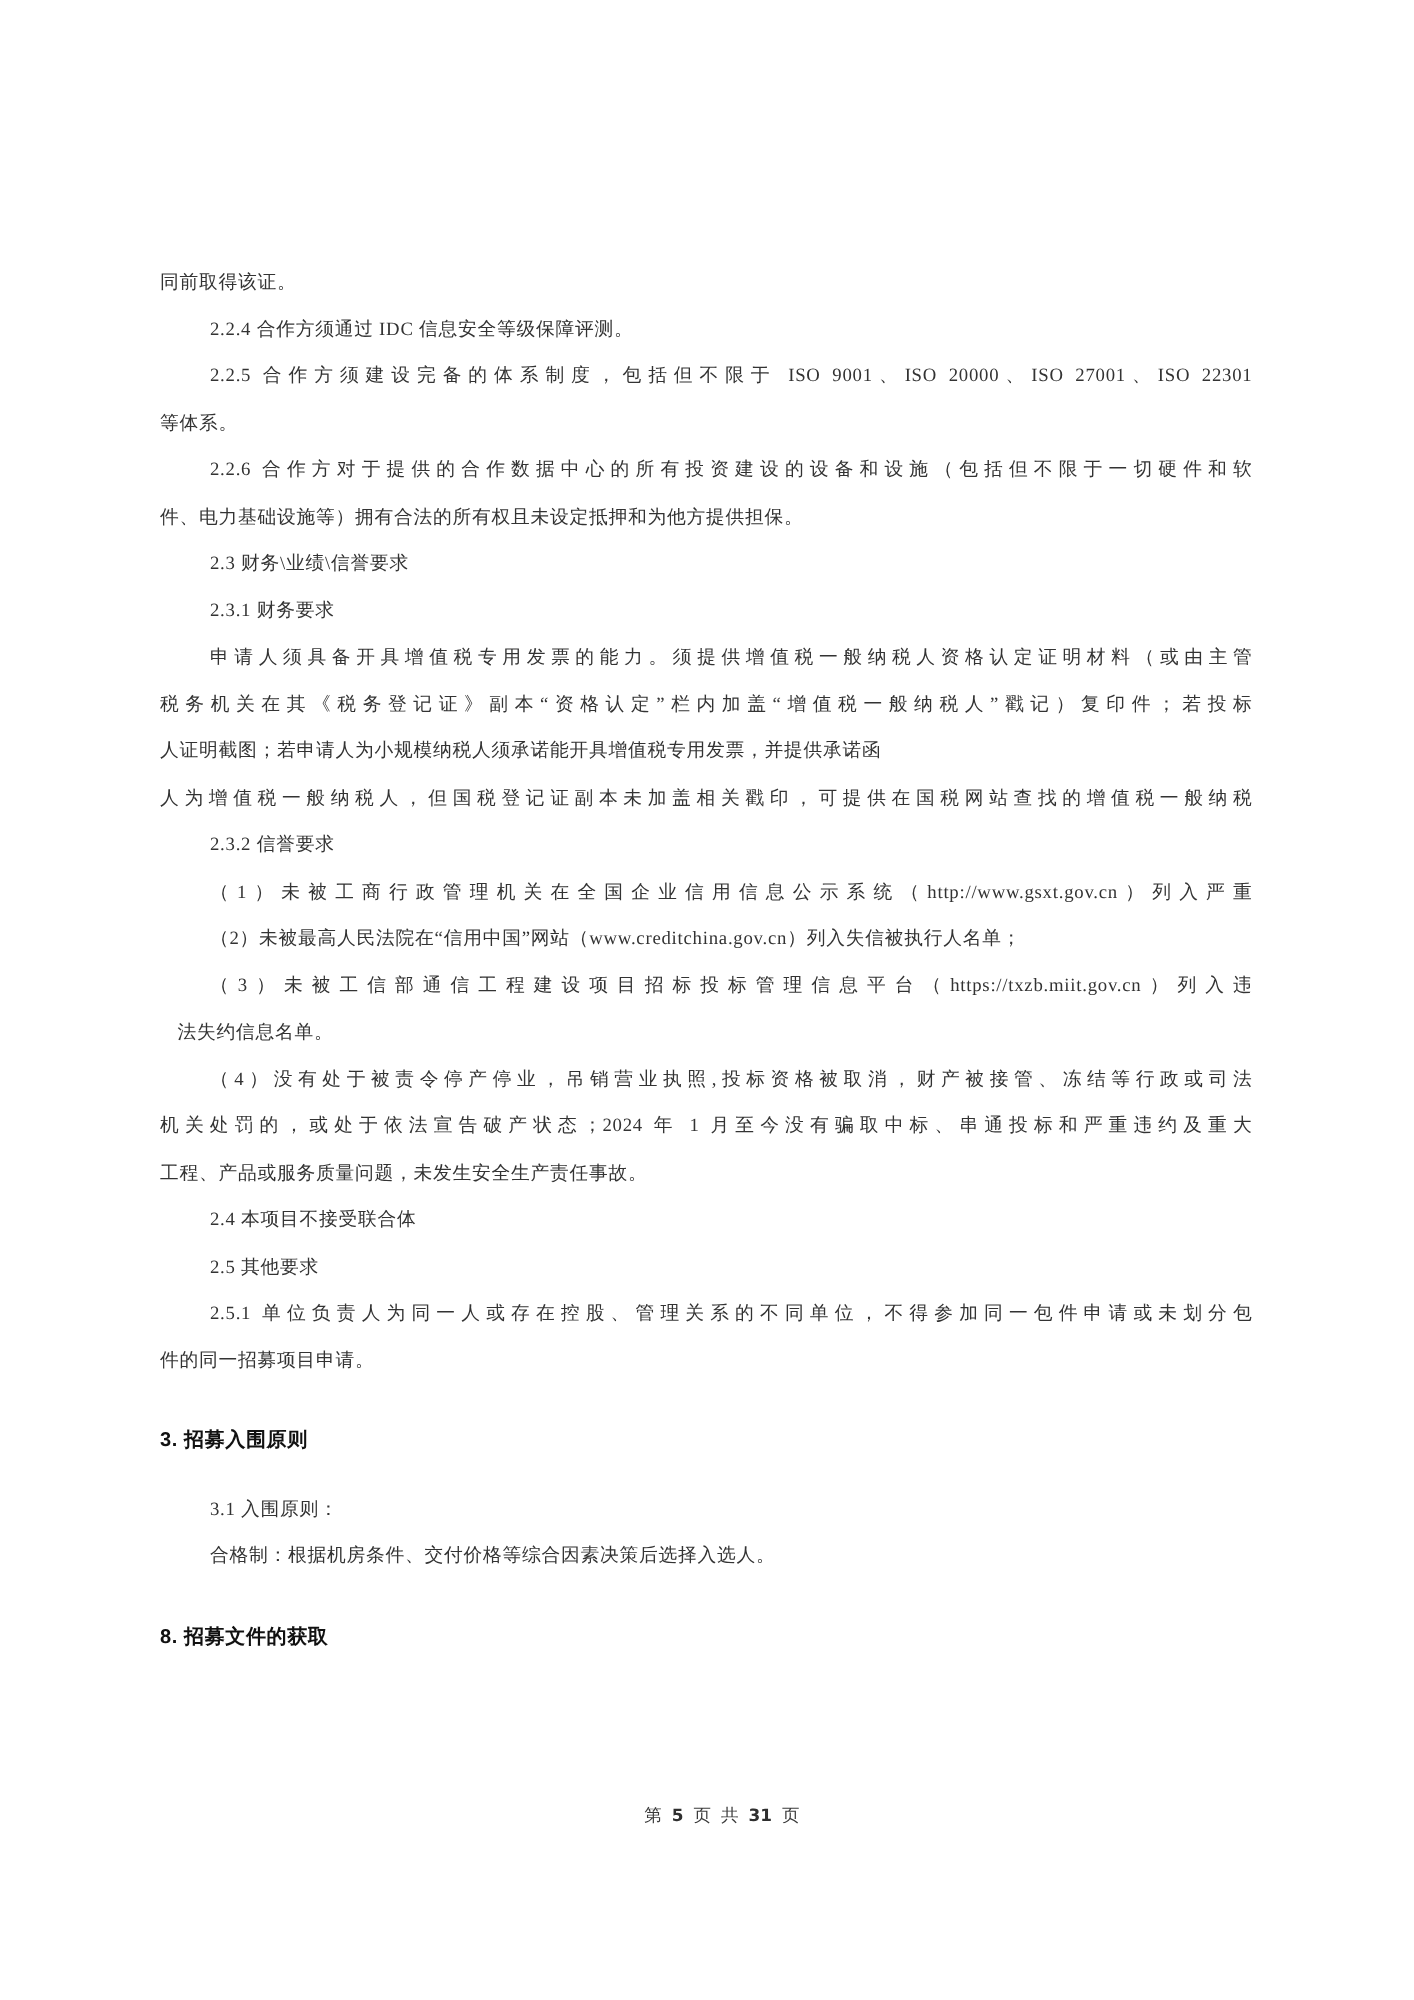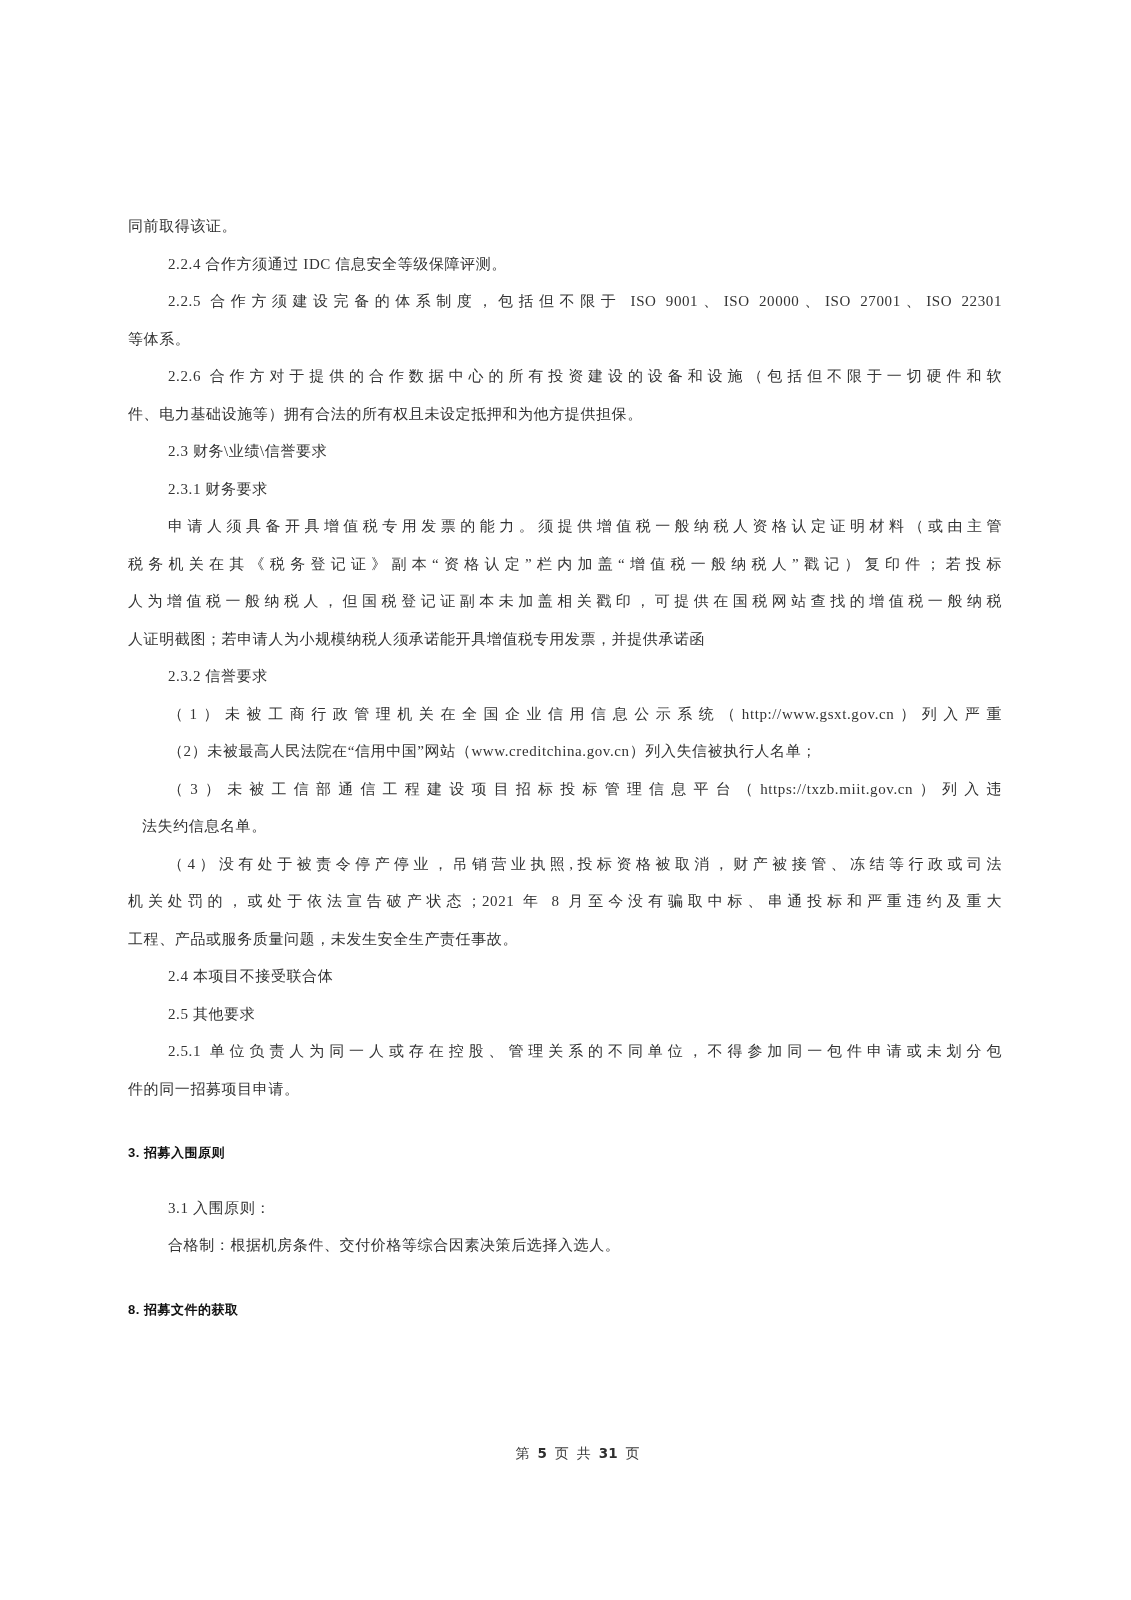--- a/index.html
+++ b/index.html
@@ -34,21 +34,21 @@
     text-align: justify;
     text-align-last: justify;
     overflow: hidden;
     height: 37.5px;
   }
   .line.ind { text-indent: 40px; }
   .line.half { text-indent: 14px; }
   .line.h {
     font-family: "Liberation Sans", "DejaVu Sans", sans-serif;
     font-weight: 700;
-    font-size: 13px;
+    font-size: 16px;
     color: #111111;
     margin-top: 26px;
     letter-spacing: 0.5px;
     white-space: nowrap;
   }
   .line.h + .line { margin-top: 18px; }
   .footer {
     position: absolute;
     top: 1442px;
     left: 12px;
@@ -74,29 +74,29 @@
       <div class="line">同前取得该证。</div>
       <div class="line ind">2.2.4 合作方须通过 IDC 信息安全等级保障评测。</div>
       <div class="line ind j">2.2.5 合作方须建设完备的体系制度，包括但不限于 ISO 9001、ISO 20000、ISO 27001、ISO 22301</div>
       <div class="line">等体系。</div>
       <div class="line ind j">2.2.6 合作方对于提供的合作数据中心的所有投资建设的设备和设施（包括但不限于一切硬件和软</div>
       <div class="line">件、电力基础设施等）拥有合法的所有权且未设定抵押和为他方提供担保。</div>
       <div class="line ind">2.3 财务\业绩\信誉要求</div>
       <div class="line ind">2.3.1 财务要求</div>
       <div class="line ind j">申请人须具备开具增值税专用发票的能力。须提供增值税一般纳税人资格认定证明材料（或由主管</div>
       <div class="line j">税务机关在其《税务登记证》副本“资格认定”栏内加盖“增值税一般纳税人”戳记）复印件；若投标</div>
+      <div class="line">人证明截图；若申请人为小规模纳税人须承诺能开具增值税专用发票，并提供承诺函</div>
       <div class="line j">人为增值税一般纳税人，但国税登记证副本未加盖相关戳印，可提供在国税网站查找的增值税一般纳税</div>
-      <div class="line">人证明截图；若申请人为小规模纳税人须承诺能开具增值税专用发票，并提供承诺函</div>
       <div class="line ind">2.3.2 信誉要求</div>
       <div class="line ind j">（1）未被工商行政管理机关在全国企业信用信息公示系统（http://www.gsxt.gov.cn）列入严重</div>
       <div class="line ind">（2）未被最高人民法院在“信用中国”网站（www.creditchina.gov.cn）列入失信被执行人名单；</div>
       <div class="line ind j">（3）未被工信部通信工程建设项目招标投标管理信息平台（https://txzb.miit.gov.cn）列入违</div>
       <div class="line half">法失约信息名单。</div>
       <div class="line ind j">（4）没有处于被责令停产停业，吊销营业执照,投标资格被取消，财产被接管、冻结等行政或司法</div>
-      <div class="line j">机关处罚的，或处于依法宣告破产状态；2021 年 8 月至今没有骗取中标、串通投标和严重违约及重大</div>
+      <div class="line j">机关处罚的，或处于依法宣告破产状态；2024 年 1 月至今没有骗取中标、串通投标和严重违约及重大</div>
       <div class="line">工程、产品或服务质量问题，未发生安全生产责任事故。</div>
       <div class="line ind">2.4 本项目不接受联合体</div>
       <div class="line ind">2.5 其他要求</div>
       <div class="line ind j">2.5.1 单位负责人为同一人或存在控股、管理关系的不同单位，不得参加同一包件申请或未划分包</div>
       <div class="line">件的同一招募项目申请。</div>
       <div class="line h">3. 招募入围原则</div>
       <div class="line ind">3.1 入围原则：</div>
       <div class="line ind">合格制：根据机房条件、交付价格等综合因素决策后选择入选人。</div>
       <div class="line h">8. 招募文件的获取</div>
     </main>

